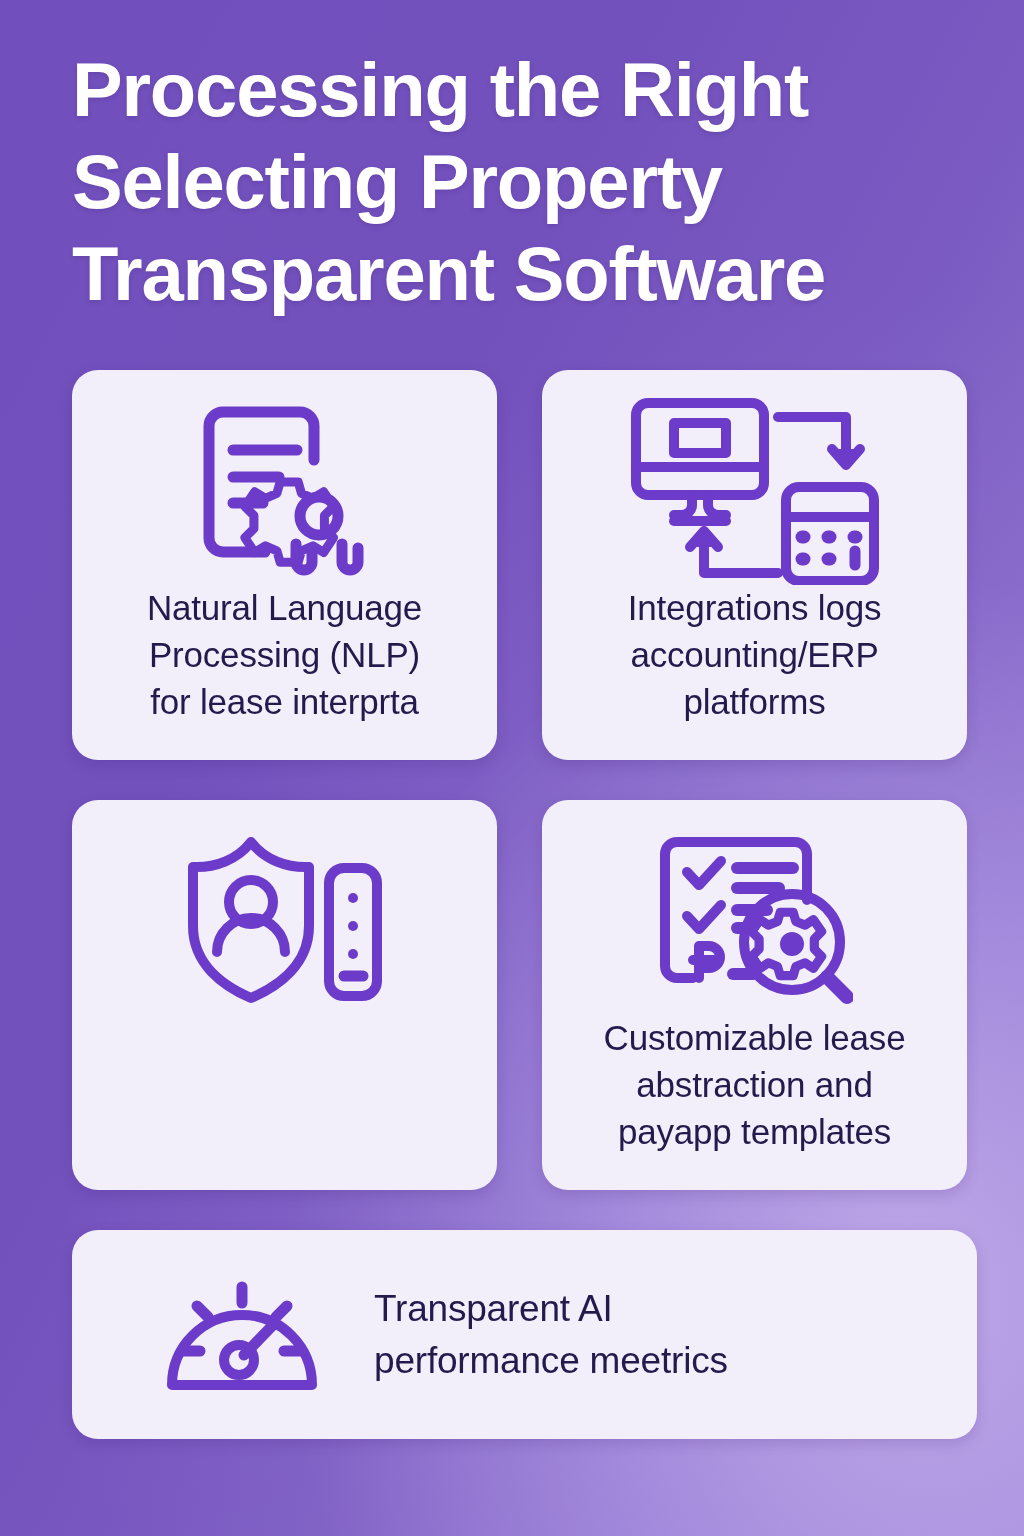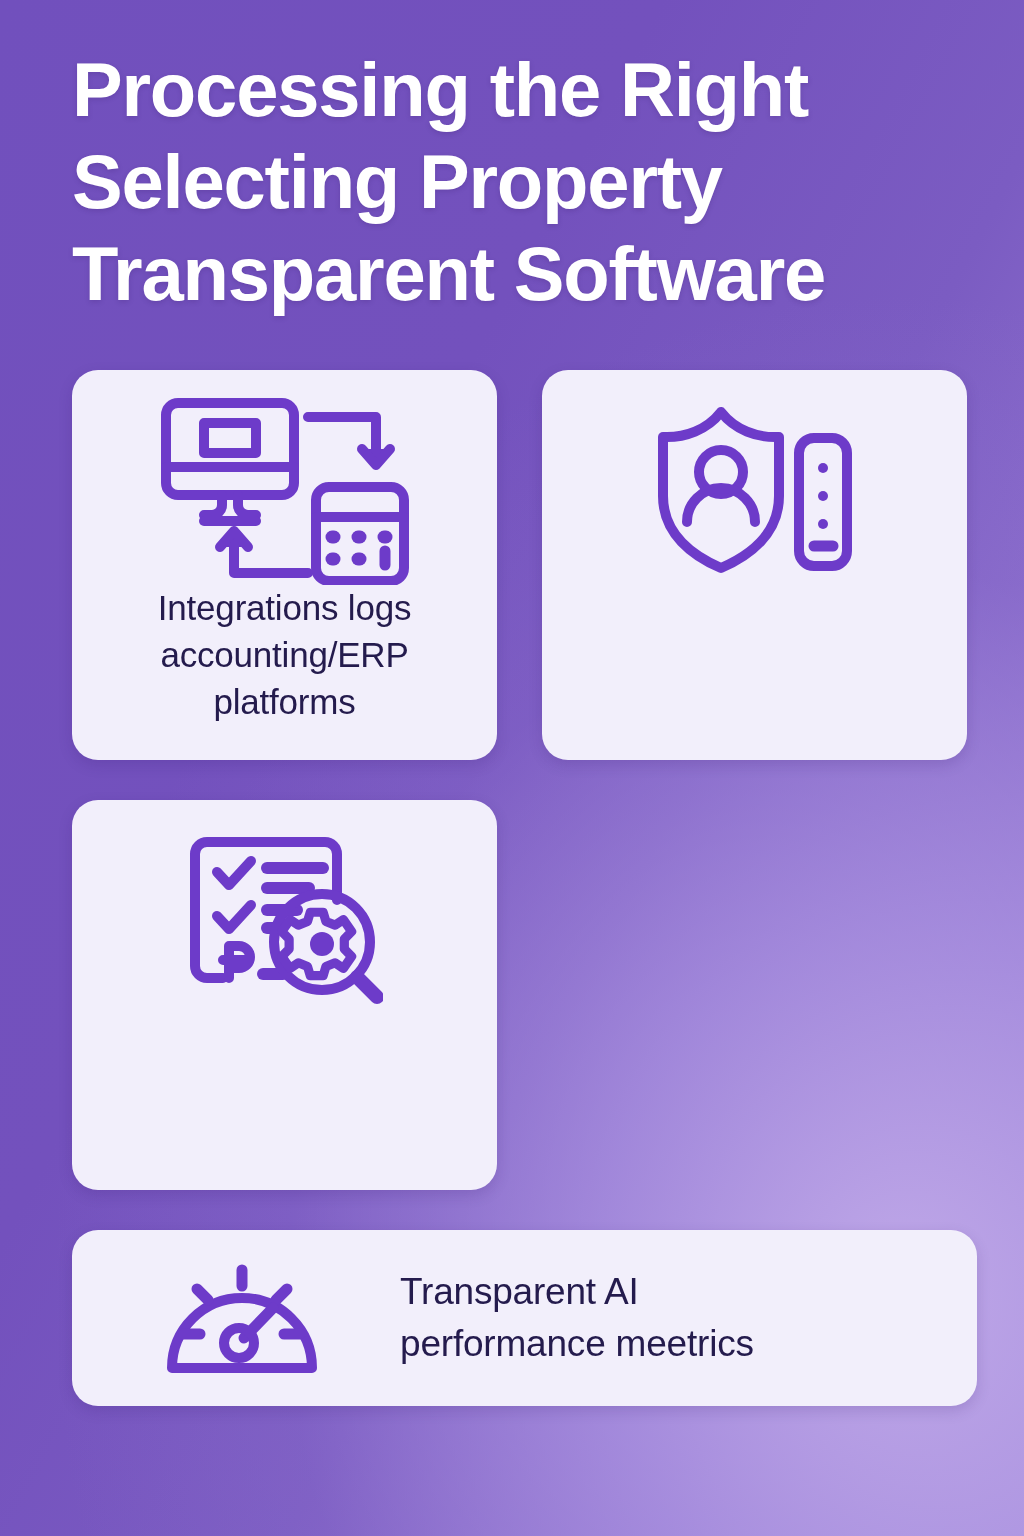--- a/index.html
+++ b/index.html
@@ -66,26 +66,26 @@
     padding: 26px 18px 24px;
   }
 
   .card.half {
     width: 425px;
     height: 390px;
   }
 
   .card.wide {
     width: 905px;
-    height: 176px;
+    height: 209px;
     flex-direction: row;
     align-items: center;
     justify-content: flex-start;
     padding: 0 40px 0 90px;
-    gap: 78px;
+    gap: 52px;
   }
 
   .icon-box {
     height: 188px;
     display: flex;
     align-items: center;
     justify-content: center;
   }
   .card.wide .icon-box { height: auto; flex: 0 0 auto; }
 
@@ -114,20 +114,37 @@
   <div class="title-wrap">
     <h1 class="title">
       <span class="title-line">Processing the Right</span>
       <span class="title-line">Selecting Property</span>
       <span class="title-line">Transparent Software</span>
     </h1>
   </div>
 
   <div class="grid">
 
+    <div class="card half">
+      <div class="icon-box">
+        <svg width="168" height="172" viewBox="0 0 168 172" fill="none" stroke="#6d3bc9" stroke-width="11" stroke-linecap="round" stroke-linejoin="round">
+          <path d="M113 56 V22 a14 14 0 0 0 -14 -14 H22 A14 14 0 0 0 8 22 V134 a14 14 0 0 0 14 14 H64"></path>
+          <line x1="32" y1="46" x2="96" y2="46"></line>
+          <line x1="32" y1="73" x2="78" y2="73"></line>
+          <line x1="32" y1="99" x2="62" y2="99"></line>
+          <path d="M106 73 h22 l4 14 14 6 13 -8 12 18 -11 11 0 16 11 11 -12 18 -13 -8 -14 6 -4 14 h-22 l-4 -14 -14 -6 -13 8 -12 -18 11 -11 0 -16 -11 -11 12 -18 13 8 14 -6 z" transform="translate(-34,0) scale(0.82) translate(32,22)"></path>
+          <circle cx="118" cy="112" r="19"></circle>
+          <path d="M95 140 v18 a8 8 0 0 0 16 0 v-14"></path>
+          <path d="M141 140 v18 a8 8 0 0 0 16 0 v-14"></path>
+        </svg>
+      </div>
+      <div class="card-label">Natural Language
+Processing (NLP)
+for lease interprta</div>
+    </div>
 
     <div class="card half">
       <div class="icon-box">
         <svg width="250" height="190" viewBox="0 0 250 190" fill="none" stroke="#6d3bc9" stroke-width="10" stroke-linecap="round" stroke-linejoin="round">
           <rect x="6" y="8" width="128" height="92" rx="12"></rect>
           <line x1="6" y1="72" x2="134" y2="72"></line>
           <rect x="44" y="28" width="52" height="30"></rect>
           <path d="M62 100 v10 a10 10 0 0 1 -10 10 h-8 M78 100 v10 a10 10 0 0 0 10 10 h8"></path>
           <line x1="44" y1="126" x2="96" y2="126"></line>
           <rect x="156" y="92" width="88" height="94" rx="13"></rect>
@@ -175,20 +192,23 @@
           <line x1="80" y1="76" x2="110" y2="76" stroke-width="12"></line>
           <line x1="80" y1="94" x2="94" y2="94" stroke-width="12"></line>
           <path d="M42 144 V112 h10 a11 11 0 0 1 0 22 h-10 M36 126 h22"></path>
           <line x1="76" y1="140" x2="96" y2="140" stroke-width="12"></line>
           <circle cx="135" cy="108" r="48"></circle>
           <line x1="170" y1="143" x2="190" y2="163" stroke-width="14"></line>
           <path d="M128 78 h14 l3 10 10 4 9 -6 9 13 -8 8 0 11 8 8 -9 13 -9 -6 -10 4 -3 10 h-14 l-3 -10 -10 -4 -9 6 -9 -13 8 -8 0 -11 -8 -8 9 -13 9 6 10 -4 z" transform="translate(0,12) scale(0.92) translate(6,-6)"></path>
           <circle cx="135" cy="110" r="12" fill="#6d3bc9" stroke="none"></circle>
         </svg>
       </div>
+      <div class="card-label">Customizable lease
+abstraction and
+payapp templates</div>
     </div>
 
     <div class="card wide">
       <div class="icon-box">
         <svg width="160" height="140" viewBox="0 0 160 140" fill="none" stroke="#6d3bc9" stroke-width="10" stroke-linecap="round" stroke-linejoin="round">
           <path d="M10 120 A70 70 0 1 1 150 120 Z"></path>
           <line x1="80" y1="22" x2="80" y2="38" stroke-width="11"></line>
           <line x1="35" y1="41" x2="46" y2="52" stroke-width="11"></line>
           <line x1="125" y1="41" x2="114" y2="52" stroke-width="11"></line>
           <line x1="22" y1="86" x2="38" y2="86" stroke-width="11"></line>

